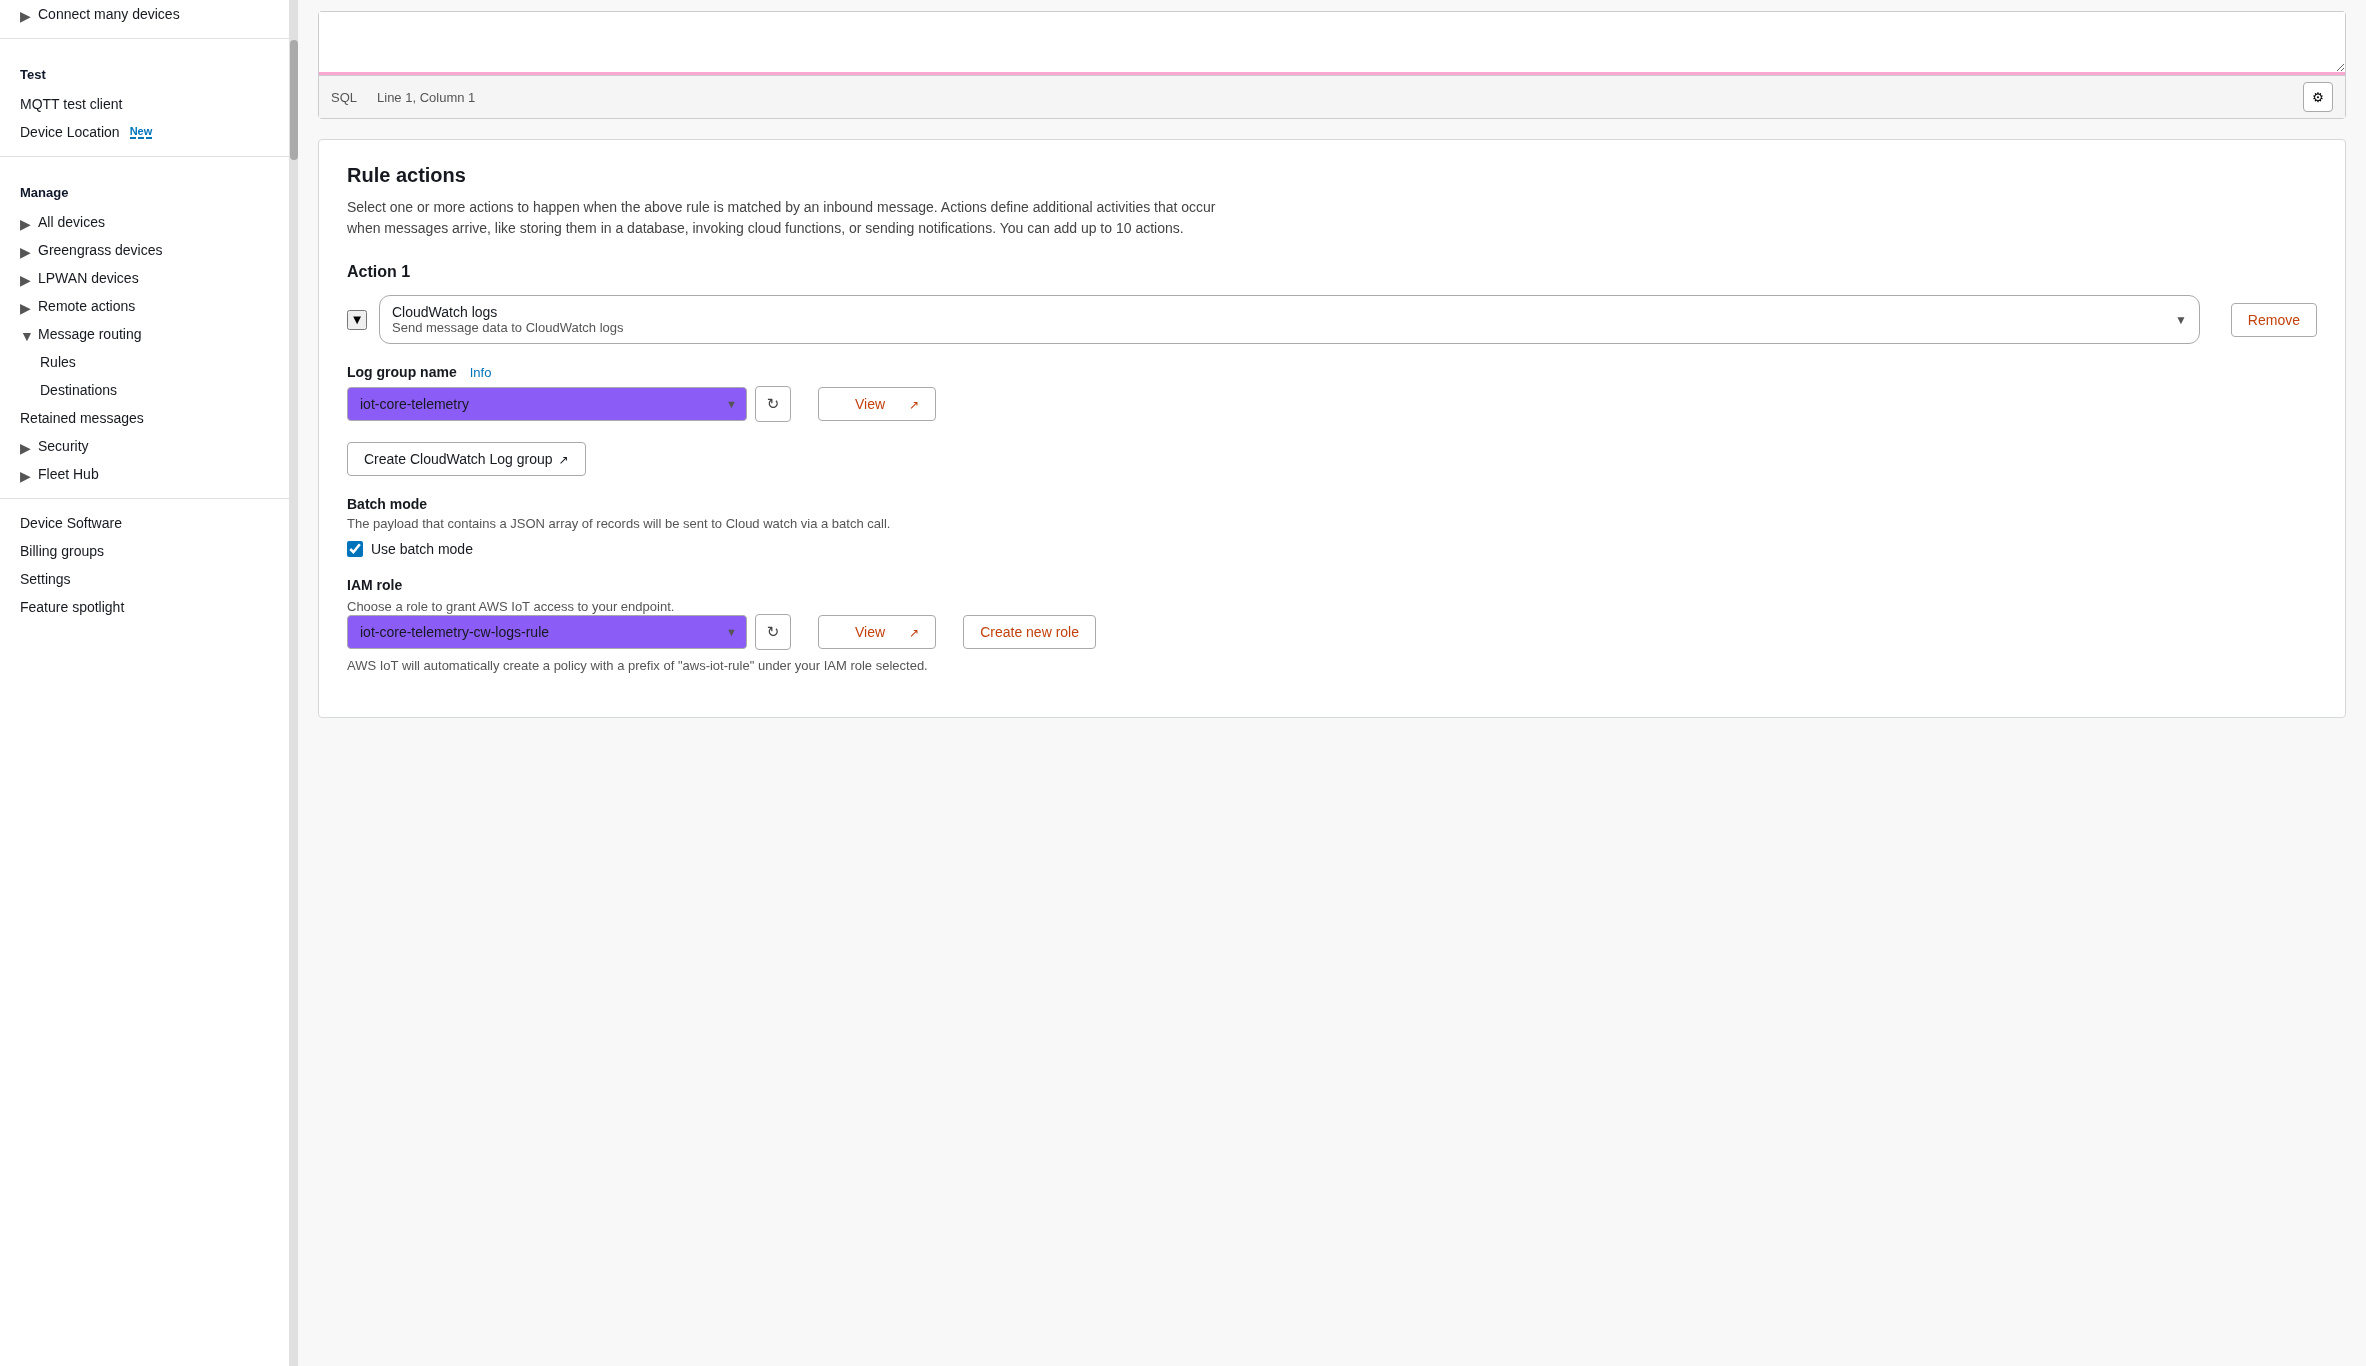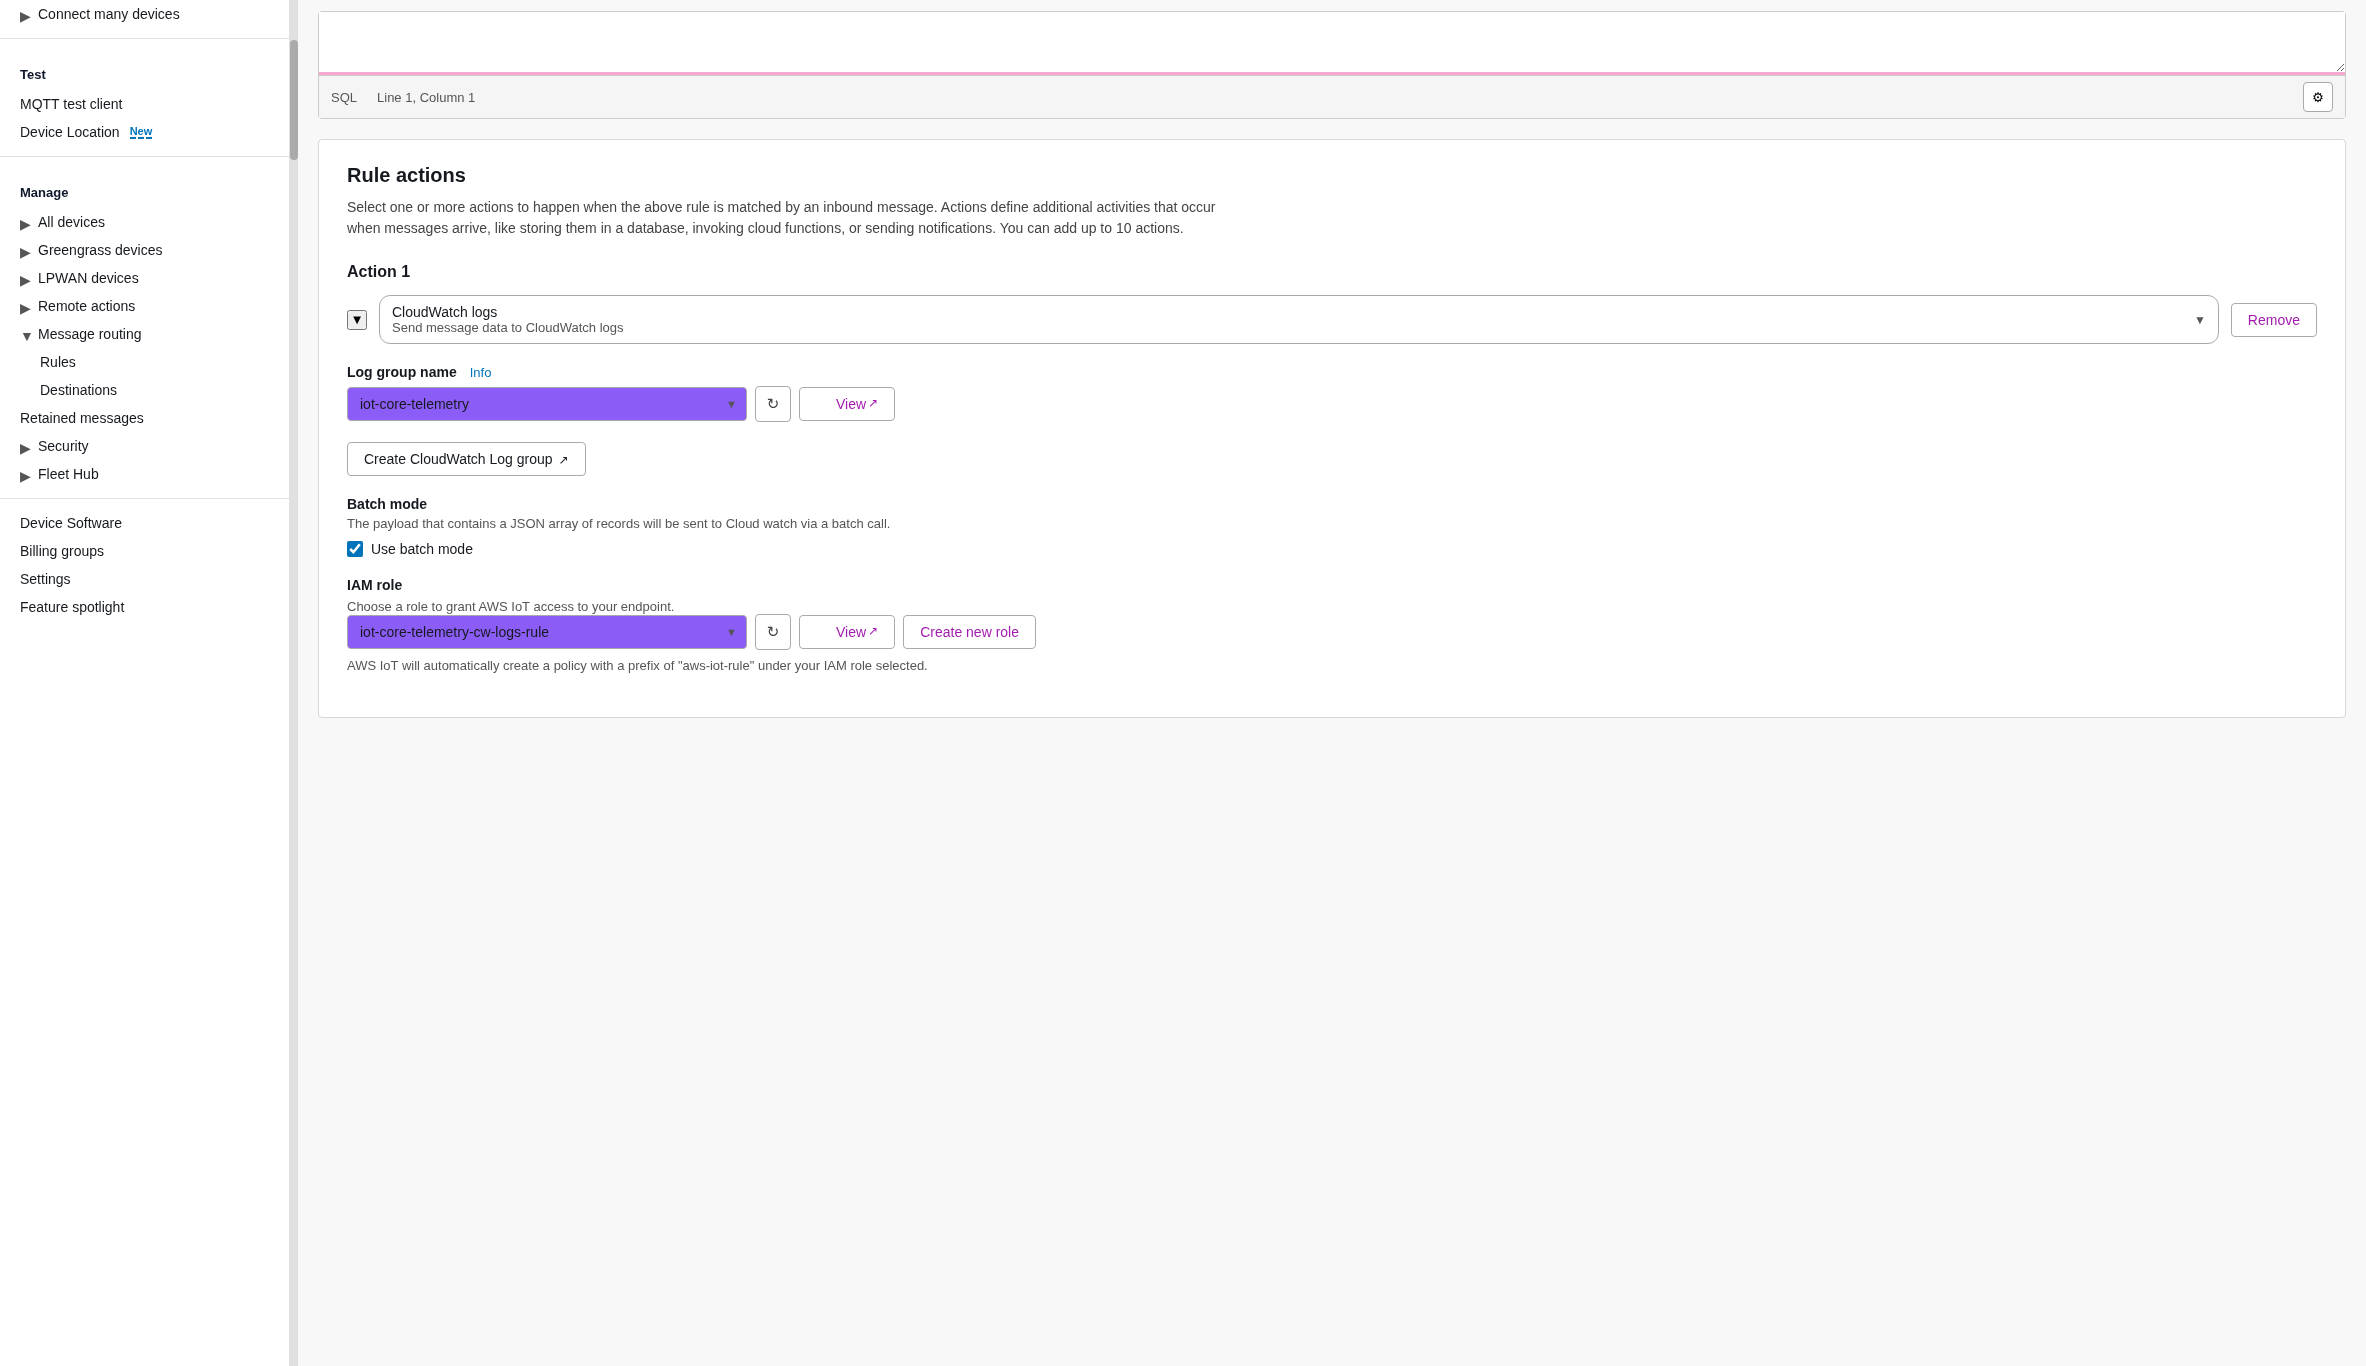--- a/index.html
+++ b/index.html
@@ -210,22 +210,23 @@
       color: #555;
     }
 
     .btn {
       border: 1px solid #aaa;
       background: #fff;
       border-radius: 4px;
       padding: 8px 16px;
       font-size: 14px;
       cursor: pointer;
-      color: #a21caf;
+      color: #c2410c;
       white-space: nowrap;
+      margin-left: 19px;
     }
 
     
     .field-group {
       margin-bottom: 20px;
     }
 
     .field-label {
       font-size: 14px;
       font-weight: 600;
@@ -287,22 +288,22 @@
       display: flex;
       align-items: center;
       justify-content: center;
       cursor: pointer;
       font-size: 15px;
       color: #444;
     }
 
     .btn-with-icon {
       display: flex;
-      align-items: flex-start;
-      gap: 2px;
+      align-items: flex-end;
+      gap: 24px;
       padding-left: 36px;
     }
 
     .create-btn {
       border: 1px solid #aaa;
       border-radius: 4px;
       padding: 8px 16px;
       font-size: 14px;
       background: #fff;
       cursor: pointer;

